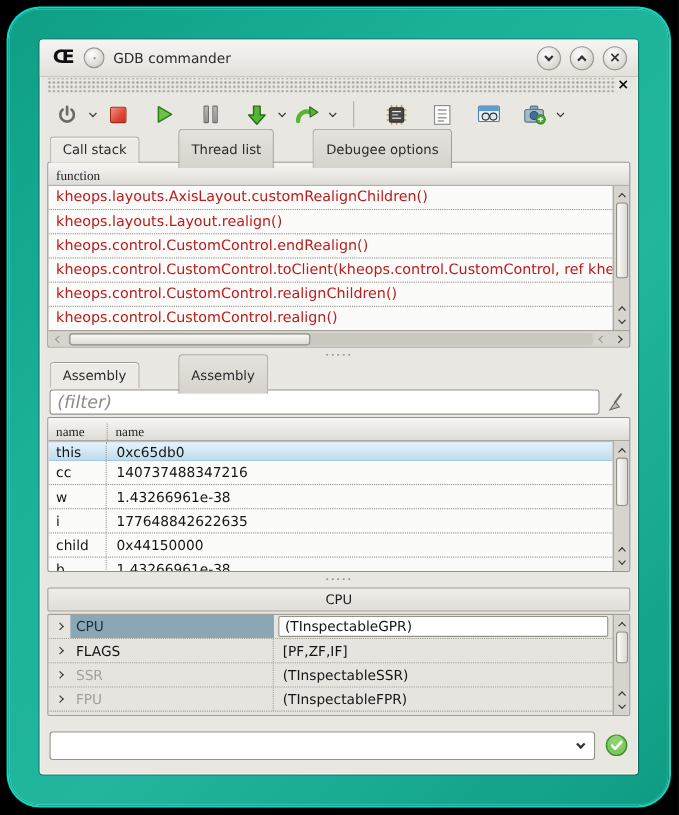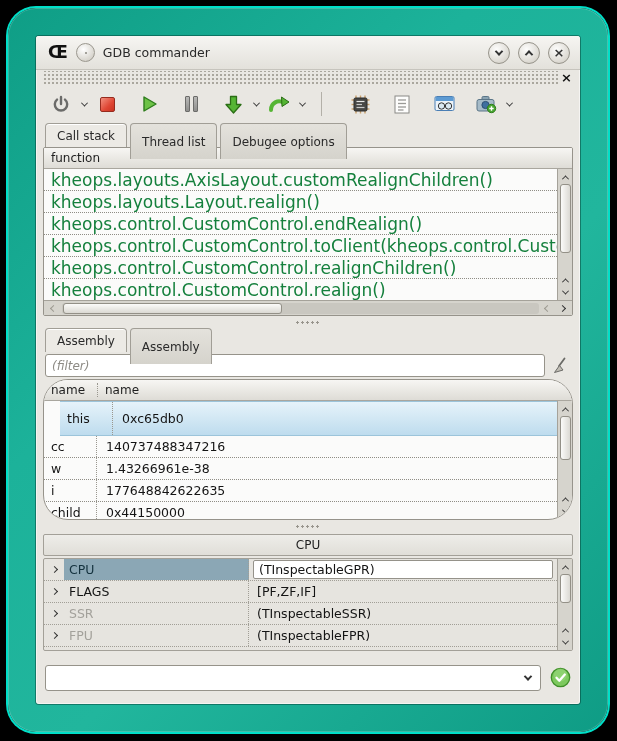--- a/index.html
+++ b/index.html
@@ -55,37 +55,37 @@
   .tdrop { width:14px; height:26px; display:flex; align-items:center; justify-content:center; }
   .tsep { width:1px; height:24px; background:#b3b0a8; margin:0 8px; }
   .tgap { width:10px; }
   .stopsq { width:15px; height:15px; border-radius:2px; border:1px solid #962b1e;
             background:linear-gradient(135deg,#f2907f,#df4634 60%,#c93322); }
   .pausebars { display:flex; gap:3px; }
   .pausebars i { width:5px; height:16px; background:linear-gradient(#b9b9b7,#8f8f8d);
                  border:1px solid #6c6c6a; border-radius:1px; }
 
   
-  .tabbar { display:flex; align-items:flex-start; height:24px; padding:0 2px; position:relative; z-index:2; }
+  .tabbar { display:flex; align-items:center; height:24px; padding:0 2px; position:relative; z-index:2;gap:32px; }
   .tab { height:36px; display:flex; align-items:center; padding:0 11px; font-size:12px; color:#2a2a2a;
          background:linear-gradient(#e4e2dc,#d5d3cc); border:1px solid #a19e96; border-bottom:none;
          border-radius:4px 4px 0 0; margin-right:3px; }
   .tab.active { height:24px; background:#eceae5; box-shadow:inset 0 1px 0 #fff; margin-bottom:-1px; }
 
   
   .panel { border:1px solid #96938b; background:#fbfbfa; border-radius:2px; overflow:hidden;
            display:flex; flex-direction:column; position:relative; z-index:1; }
   .cs-panel { height:169px; }
   .colheader { height:21px; flex:0 0 21px; background:linear-gradient(#f7f6f3,#dedcd6);
                border-bottom:1px solid #a9a69e; font-size:12px; color:#1e1e1e;
-               display:flex; align-items:center; padding:0 7px; }
+               display:flex; align-items:flex-end; padding:0 7px;font-family:Liberation Serif, serif; }
   .colheader .c2 { border-left:1px dotted #9a978f; padding-left:7px; }
   .cs-main { display:flex; flex:1; min-height:0; }
   .cs-list { flex:1; overflow:hidden; }
-  .lrow { height:22px; display:flex; align-items:center; padding:0 7px; font-size:17px; color:#15803d;
+  .lrow { height:22px; display:flex; align-items:center; padding:0 7px; font-size:13px; color:#b91c1c;
           border-bottom:1px dotted #8f8d85; white-space:nowrap; overflow:hidden; }
 
   
   .vscroll { flex:0 0 15px; width:15px; background:#d6d4cd; border-left:1px solid #a5a29a;
              display:flex; flex-direction:column; align-items:center; padding:2px 1px; }
   .varr { height:12px; display:flex; align-items:center; justify-content:center; flex:0 0 12px; width:100%; }
   .vtrack { flex:1; width:11px; display:flex; flex-direction:column; padding:1px 0; }
   .vthumb { width:11px; background:linear-gradient(90deg,#fbfbf9,#dbd9d3);
             border:1px solid #939087; border-radius:3px; }
   .hscroll { flex:0 0 15px; background:#d6d4cd; border-top:1px solid #a5a29a;
@@ -97,32 +97,32 @@
 
   
   .split { height:12px; display:flex; align-items:center; justify-content:center; }
   .split i { width:26px; height:3px;
              background-image:radial-gradient(circle,#98958d 1px,transparent 1.2px);
              background-size:5px 3px; }
 
   
   .filterrow { height:27px; display:flex; align-items:center; gap:6px; padding:1px 2px; }
   .filterinput { flex:1; height:23px; background:#fff; border:1px solid #96938a; border-radius:3px;
-                 font-family:inherit; font-size:12px; padding:0 6px; color:#737373; outline:none; }
+                 font-family:inherit; font-size:16px; padding:0 6px; color:#737373; outline:none; }
   .filterinput::placeholder { font-style:italic; color:#8d8b85; }
   .toolmini { width:20px; height:22px; display:flex; align-items:center; justify-content:center; }
 
   
-  .vars-panel { height:141px;border-radius:25px; }
+  .vars-panel { height:141px; }
   .vrow { height:22px; display:flex; align-items:center; font-size:12.5px; color:#141414;
           border-bottom:1px dotted #8f8d85; }
   .vname { flex:0 0 53px; padding:0 7px; border-right:1px dotted #9a978f; overflow:hidden; white-space:nowrap; align-self:stretch; display:flex; align-items:center; }
   .vval { flex:1; padding:0 9px; overflow:hidden; white-space:nowrap; }
   .vrow.selected { background:linear-gradient(#e6f3fa,#bedcee);
-                   border-top:1px solid #9cc4da; border-bottom:1px solid #9cc4da; height:35px;margin-left:16px; }
+                   border-top:1px solid #9cc4da; border-bottom:1px solid #9cc4da; height:18px; }
 
   
   .cpu-title { height:22px; margin-top:2px; border:1px solid #a3a098; border-radius:2px;
                background:linear-gradient(#eeede9,#e0ded8); display:flex; align-items:center;
                justify-content:center; font-size:12px; color:#1e1e1e; }
   .cpu-body { height:93px; margin-top:2px; border:1px solid #a3a098; border-radius:2px;
               background:#e6e4df; display:flex; overflow:hidden; }
   .insp { flex:1; }
   .irow { height:22px; display:flex; align-items:stretch; font-size:12.5px; color:#141414;
           border-bottom:1px dotted #a19e96; }

